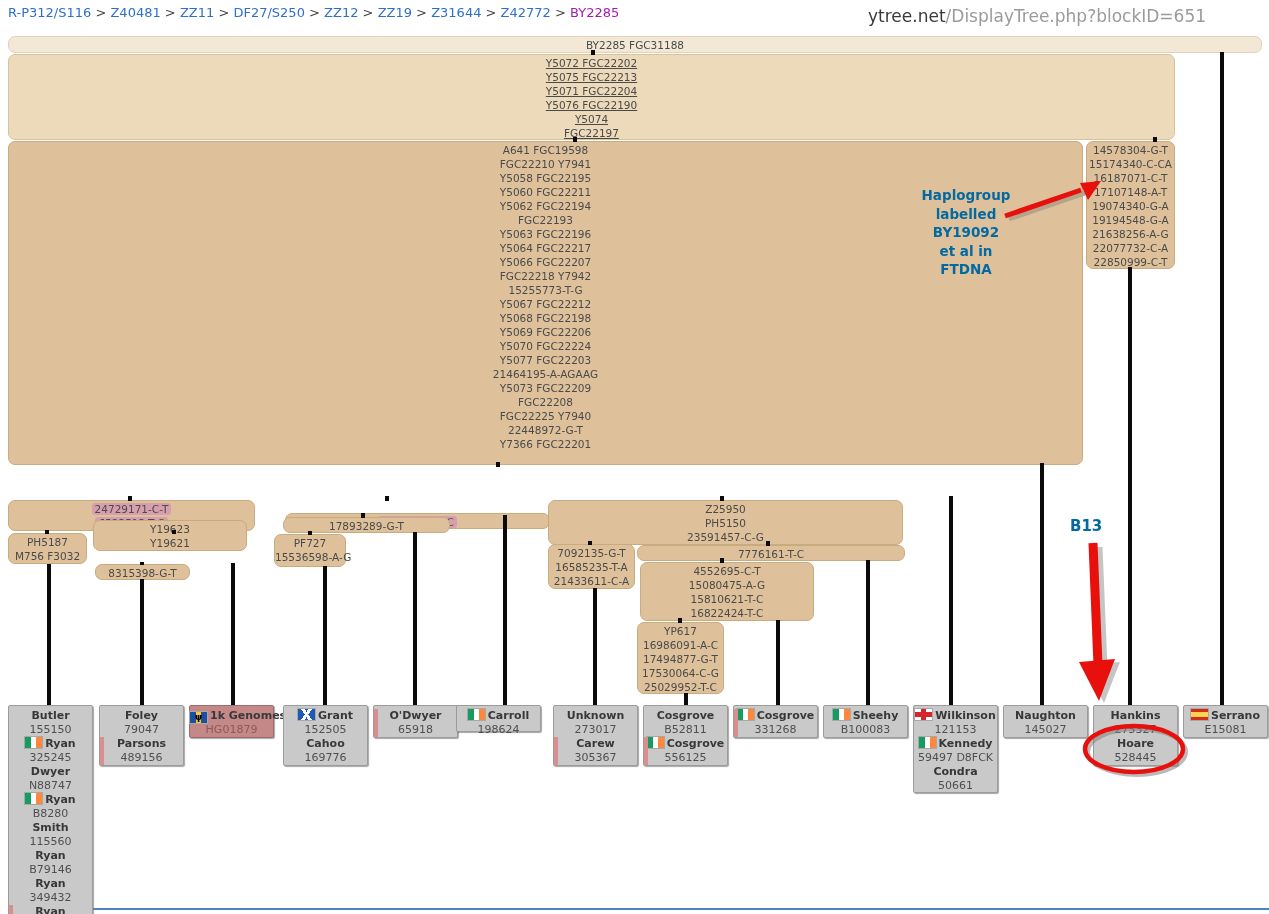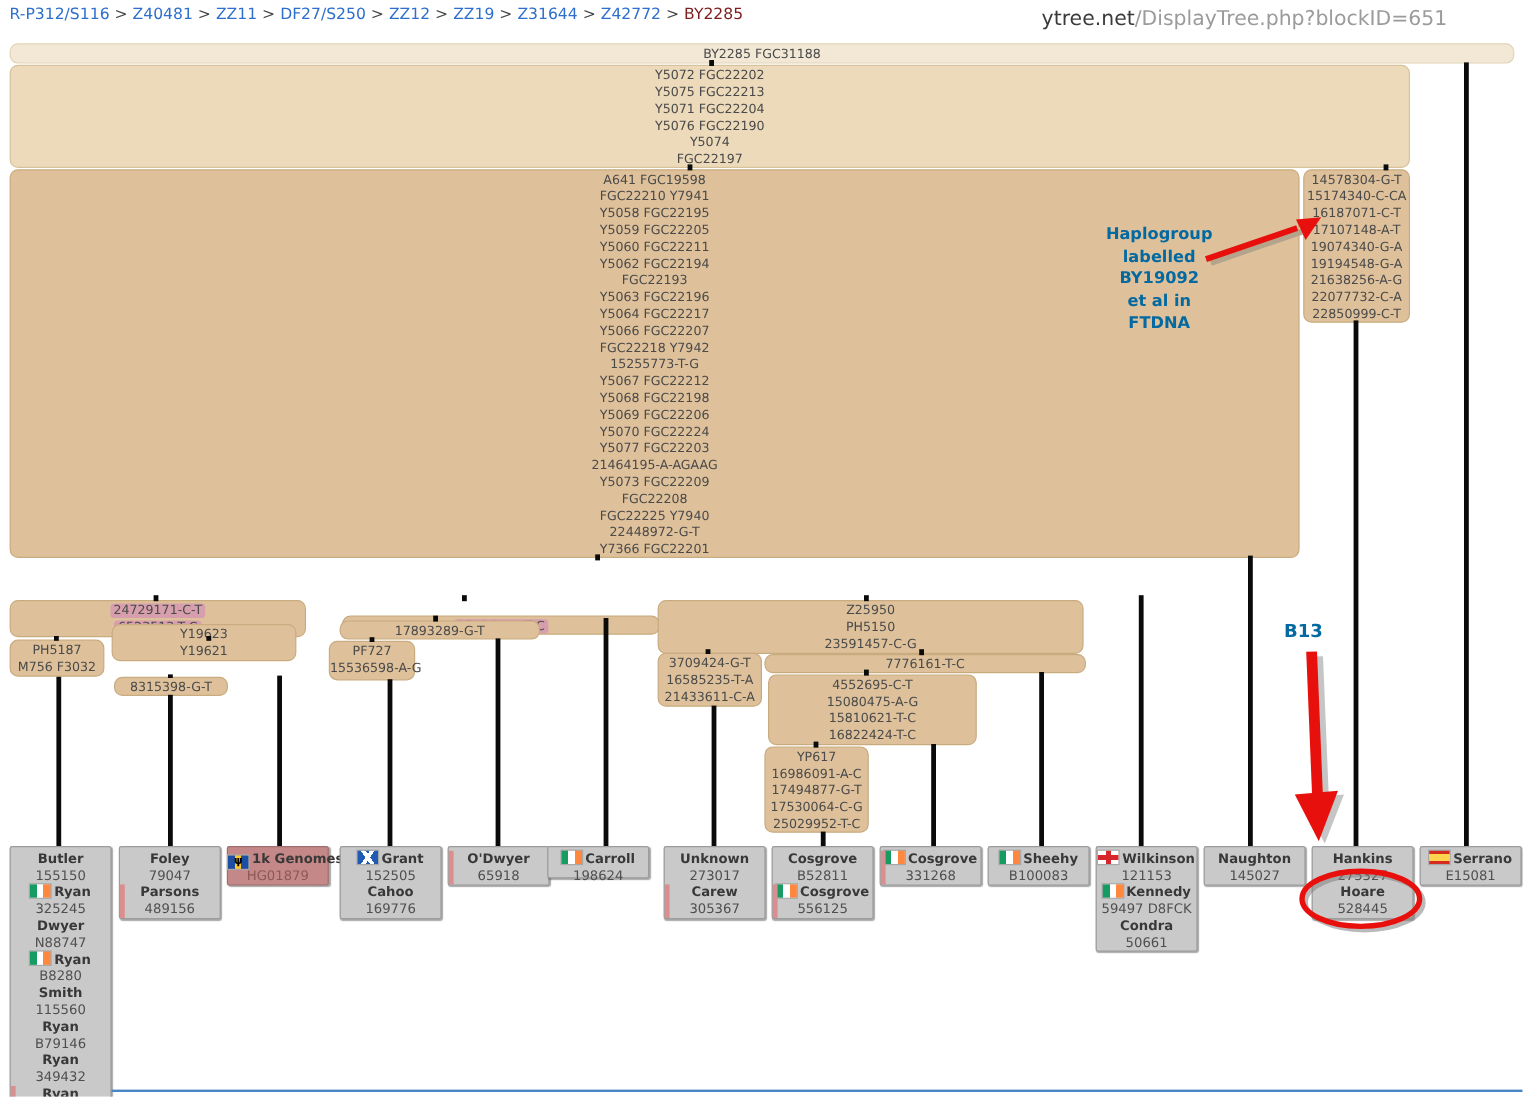--- a/index.html
+++ b/index.html
@@ -1,21 +1,21 @@
 <!DOCTYPE html>
 <html><head>
 <meta charset="utf-8">
 <style>
   html,body{margin:0;padding:0;background:#fff;}
   #canvas{position:relative;width:1269px;height:914px;background:#ffffff;overflow:hidden;
           font-family:"DejaVu Sans",sans-serif;}
   
   #crumb{position:absolute;left:8px;top:5px;font-size:13px;white-space:nowrap;}
   #crumb a.lnk{color:#2e6fce;text-decoration:none;}
-  #crumb a.cur{color:#7f1d1d;text-decoration:none;}
+  #crumb a.cur{color:#a21caf;text-decoration:none;}
   #crumb .sep{color:#444;}
   
   #urlbox{position:absolute;left:868px;top:6px;font-size:17px;white-space:nowrap;}
   #urlbox .host{color:#3a3a3a;}
   #urlbox .path{color:#9b9b9b;}
   
   .block{position:absolute;box-sizing:border-box;border:1px solid #c9ab80;border-radius:7px;
          background:#dec19b;color:#4a4a4a;font-size:10.5px;text-align:center;padding-top:1px;}
   .block .bl{line-height:14px;height:14px;white-space:nowrap;overflow:visible;}
   .block.light1{background:#f3e8d5;border-color:#e2d3b8;}
@@ -59,33 +59,32 @@
 
   <nav id="crumb"><a class="lnk" href="#">R-P312/S116</a><span class="sep"> &gt; </span><a class="lnk" href="#">Z40481</a><span class="sep"> &gt; </span><a class="lnk" href="#">ZZ11</a><span class="sep"> &gt; </span><a class="lnk" href="#">DF27/S250</a><span class="sep"> &gt; </span><a class="lnk" href="#">ZZ12</a><span class="sep"> &gt; </span><a class="lnk" href="#">ZZ19</a><span class="sep"> &gt; </span><a class="lnk" href="#">Z31644</a><span class="sep"> &gt; </span><a class="lnk" href="#">Z42772</a><span class="sep"> &gt; </span><a class="cur">BY2285</a></nav>
 
   <div id="urlbox">
     <span class="host">ytree.net</span><span class="path">/DisplayTree.php?blockID=651</span>
   </div>
 
   <div class="block light1" style="left:8px;top:36px;width:1254px;height:17px;">
       <div class="bl">BY2285 FGC31188</div>
     </div>
-  <div class="block light2" style="left:8px;top:54px;width:1167px;height:86px;">
+  <div class="block light2" style="left:8px;top:54px;width:1167px;height:86px;text-decoration:underline;">
       <div class="bl">Y5072 FGC22202</div>
       <div class="bl">Y5075 FGC22213</div>
       <div class="bl">Y5071 FGC22204</div>
       <div class="bl">Y5076 FGC22190</div>
       <div class="bl">Y5074</div>
       <div class="bl">FGC22197</div>
     </div>
   <div class="block" style="left:8px;top:141px;width:1075px;height:324px;">
       <div class="bl">A641 FGC19598</div>
       <div class="bl">FGC22210 Y7941</div>
       <div class="bl">Y5058 FGC22195</div>
-      <div class="bl">Y5059 FGC22205</div>
       <div class="bl">Y5060 FGC22211</div>
       <div class="bl">Y5062 FGC22194</div>
       <div class="bl">FGC22193</div>
       <div class="bl">Y5063 FGC22196</div>
       <div class="bl">Y5064 FGC22217</div>
       <div class="bl">Y5066 FGC22207</div>
       <div class="bl">FGC22218 Y7942</div>
       <div class="bl">15255773-T-G</div>
       <div class="bl">Y5067 FGC22212</div>
       <div class="bl">Y5068 FGC22198</div>
@@ -134,21 +133,21 @@
       <div class="bl">Y19621</div>
     </div>
   <div class="block" style="left:274px;top:534px;width:72px;height:33px;">
       <div class="bl">PF727</div>
       <div class="bl">15536598-A-G</div>
     </div>
   <div class="block" style="left:95px;top:564px;width:95px;height:16px;">
       <div class="bl">8315398-G-T</div>
     </div>
   <div class="block" style="left:548px;top:544px;width:87px;height:45px;">
-      <div class="bl">3709424-G-T</div>
+      <div class="bl">7092135-G-T</div>
       <div class="bl">16585235-T-A</div>
       <div class="bl">21433611-C-A</div>
     </div>
   <div class="block" style="left:637px;top:545px;width:268px;height:16px;">
       <div class="bl">7776161-T-C</div>
     </div>
   <div class="block" style="left:640px;top:562px;width:174px;height:59px;">
       <div class="bl">4552695-C-T</div>
       <div class="bl">15080475-A-G</div>
       <div class="bl">15810621-T-C</div>

